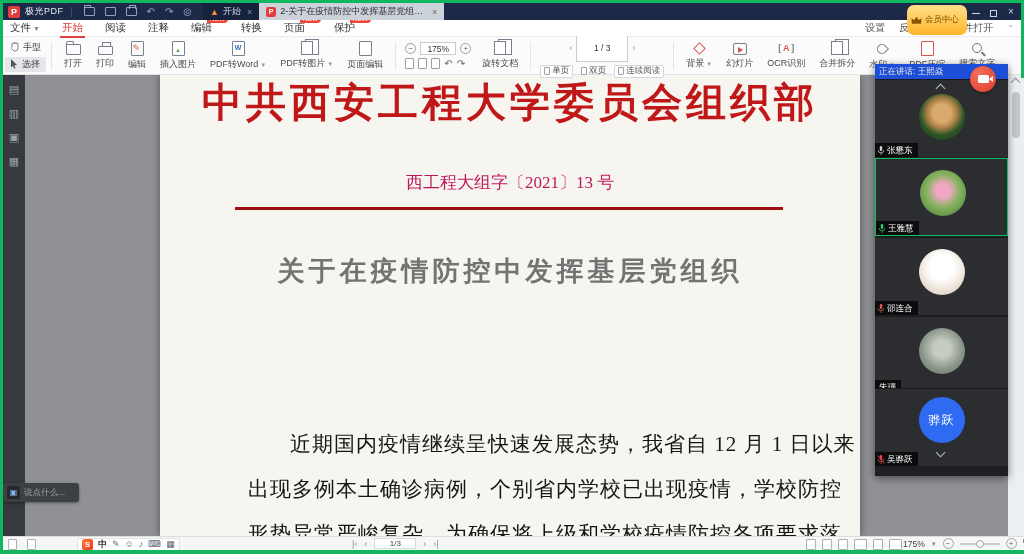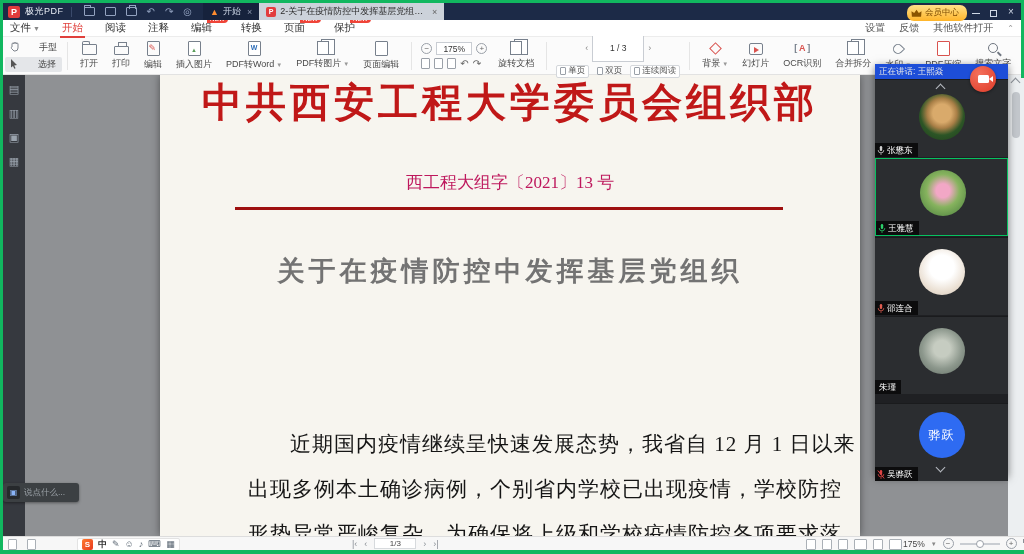--- a/index.html
+++ b/index.html
@@ -19,41 +19,41 @@
   .qshape.folder::before { content:""; position:absolute; left:-1px; top:-3px; width:5px; height:2px; border:1px solid #93a3c0; border-bottom:none; border-radius:1px 1px 0 0; }
   .qshape.printer::before { content:""; position:absolute; left:2px; top:-3px; width:5px; height:3px; border:1px solid #93a3c0; border-bottom:none; }
   .tab { height:17px; display:flex; align-items:center; padding:0 7px; font-size:9px; max-width:185px; }
   .tab-home { background:#16223c; color:#cdd6e6; margin-left:6px; }
   .flame { color:#ff8c2e; font-size:9px; margin-right:4px; }
   .tab-active { background:#ccd2da; color:#2c2c2c; }
   .tab-close { margin-left:6px; color:#8a95ab; font-size:9px; }
   .tab-active .tab-close { color:#666; }
   .tab-doc-badge { width:10px; height:10px; background:#e23c3c; border-radius:2px; color:#fff; font-size:7px; font-weight:bold; line-height:10px; text-align:center; margin-right:4px; flex:0 0 auto; }
   .tab-label { white-space:nowrap; overflow:hidden; text-overflow:ellipsis; }
-  #member-pill { position:absolute; right:57px; top:2px; height:16px; padding:0 8px 0 4px; background:linear-gradient(180deg,#ffe089,#ffb52a); border-radius:7px; display:flex; align-items:center; font-size:8.5px; color:#7c4a00; }
+  #member-pill { position:absolute; right:57px; top:2px; height:30px; padding:0 8px 0 4px; background:linear-gradient(180deg,#ffe089,#ffb52a); border-radius:7px; display:flex; align-items:center; font-size:8.5px; color:#7c4a00; }
   .crown { width:11px; height:9px; margin-right:3px; }
   .winbtn { color:#cfd8e6; font-size:10px; width:18px; text-align:center; }
   .winbtns { position:absolute; right:4px; top:3px; display:flex; }
   .win-min { display:inline-block; width:8px; height:1px; background:#cfd8e6; margin:6px 5px; }
   .win-max { display:inline-block; width:7px; height:7px; border:1px solid #cfd8e6; margin:3px 5px; }
 
   
   #menubar { position:absolute; left:0; top:20px; width:1024px; height:16px; background:#fff; display:flex; align-items:center; font-size:10.5px; color:#333; z-index:9; }
   .menu-item { position:relative; margin:0 11px; cursor:default; }
   .menu-item.active { color:#e0403c; }
   .menu-item.active::after { content:""; position:absolute; left:-2px; right:-2px; bottom:-3px; height:2px; background:#e0403c; }
   .caret { font-size:7px; color:#888; margin-left:2px; }
   .new-badge { position:absolute; top:-6px; right:-16px; background:#ef4438; color:#fff; font-size:6.5px; line-height:8px; padding:0 3px; border-radius:4px 4px 4px 0; }
   #menu-right { position:absolute; right:10px; top:0; height:16px; display:flex; align-items:center; gap:14px; font-size:10px; color:#555; }
 
   
   #toolbar { position:absolute; left:0; top:36px; width:1024px; height:39px; background:#fbfbfb; border-top:1px solid #ececec; border-bottom:1px solid #e2e2e2; display:flex; align-items:center; z-index:8; }
   .vsep { width:1px; height:28px; background:#e5e5e5; margin:0 5px; }
   .tool-pair { display:flex; flex-direction:column; gap:2px; margin-left:5px; }
-  .tool-row { display:flex; align-items:center; gap:20px; font-size:9px; color:#444; padding:1px 5px; border-radius:2px; }
+  .tool-row { display:flex; align-items:center; gap:4px; font-size:9px; color:#444; padding:1px 5px; border-radius:2px; }
   .tool-row.selected { background:#e4e6e9; }
   .bigbtn { display:flex; flex-direction:column; align-items:center; gap:2px; padding:0 7px; font-size:9px; color:#4a4a4a; cursor:default; }
   .bigbtn .dd { font-size:6px; color:#999; margin-left:2px; }
   .ico-doc { position:relative; width:13px; height:15px; border:1.2px solid #77808c; border-radius:1px; background:#fff; }
   .ico-doc.red { border-color:#d9534f; }
   .ico-letter::after { position:absolute; left:0; right:0; top:2px; text-align:center; font-size:7px; font-weight:bold; }
   .ico-w::after { content:"W"; color:#2b6cb8; }
   .ico-img::after { content:"▲"; color:#5a9e5a; font-size:6px; top:5px; }
   .ico-folder { position:relative; width:15px; height:11px; border:1.2px solid #77808c; border-radius:1px; margin-top:3px; }
   .ico-folder::before { content:""; position:absolute; top:-4px; left:-1px; width:6px; height:3px; border:1.2px solid #77808c; border-bottom:none; border-radius:2px 2px 0 0; }
@@ -397,21 +397,21 @@
       </div>
     </div>
 
     <div class="tile" style="top:252px">
       <div class="avatar av-street"></div>
       <div class="name-tag" style="padding-left:4px">
         <span>朱瑾</span>
       </div>
     </div>
 
-    <div class="tile" style="top:339px">
+    <div class="tile" style="top:324px">
       <div class="avatar av-blue" style="top:8px">
           <span>骅跃</span>
         </div>
       <span class="chev-down" style="top:60px"></span>
       <div class="name-tag">
         <svg class="mic" viewBox="0 0 10 12">
             <g stroke="#e04444" fill="#e04444">
               <rect x="3.5" y="0.5" width="3" height="6" rx="1.5" stroke="none"></rect>
               <path d="M1.5 5.5a3.5 3.5 0 0 0 7 0" fill="none" stroke-width="1"></path>
               <line x1="5" y1="9.5" x2="5" y2="11.5" stroke-width="1"></line>

